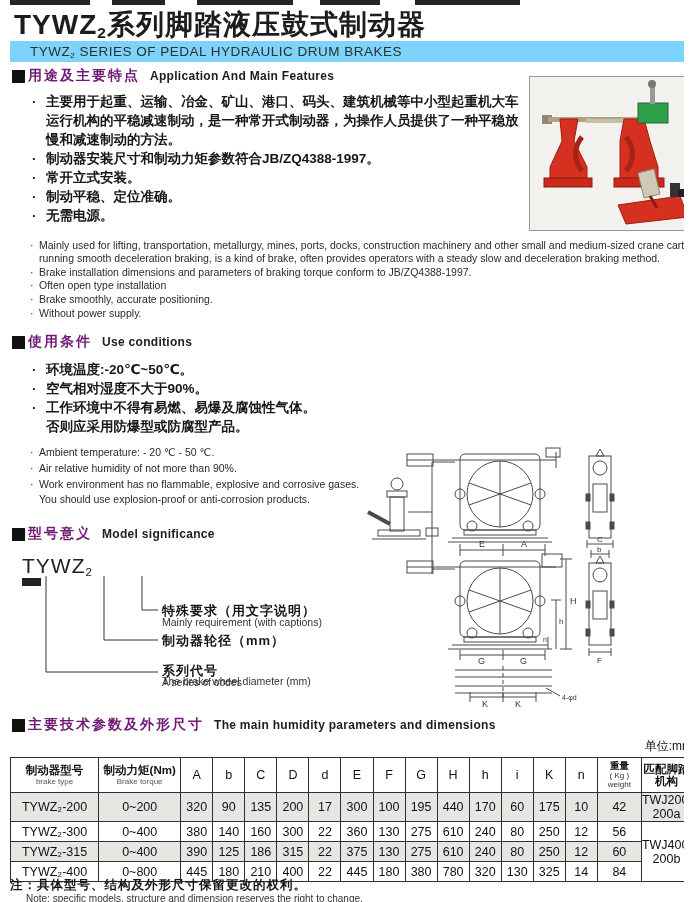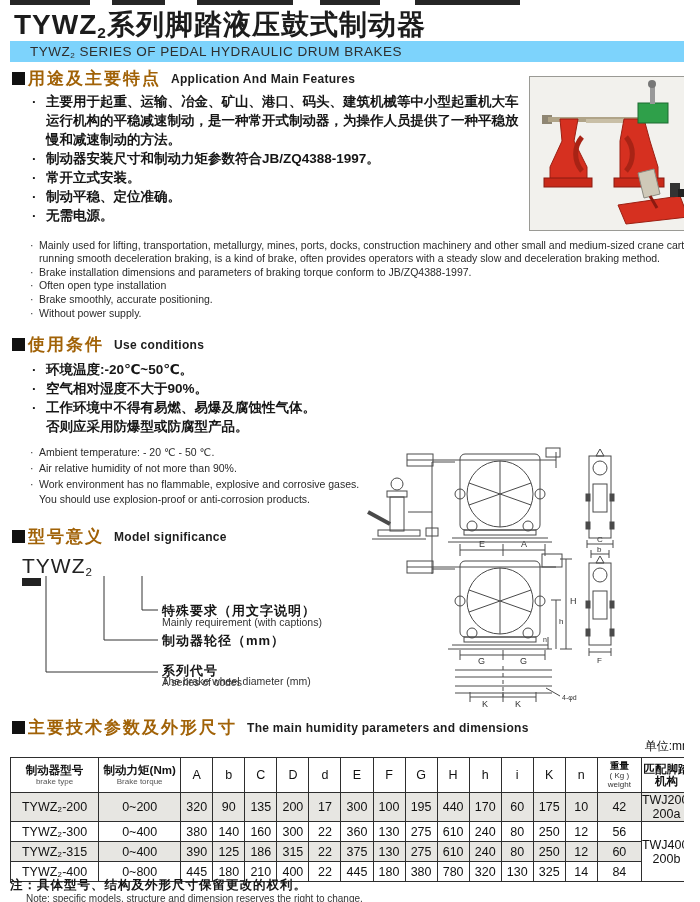--- a/index.html
+++ b/index.html
@@ -13,21 +13,21 @@
   
   .page-title{position:absolute;left:14px;top:6px;font-size:28px;font-weight:bold;letter-spacing:1px;color:#1c1c1c;}
   .page-title .sub2{font-size:0.55em;vertical-align:-0.25em;}
   .subtitle-bar{position:absolute;left:10px;top:41px;width:662px;height:21px;background:#7dd3fc;
                 font-size:13.5px;color:#2e2e2e;line-height:21px;padding-left:20px;letter-spacing:0.5px;}
   .subtitle-bar .sub2{font-size:0.6em;vertical-align:-0.2em;}
 
   
   .sec-head{position:absolute;display:flex;align-items:center;}
   .sec-head .sq{width:13px;height:13px;background:#111;margin-right:3px;flex:0 0 auto;}
-  .sec-head .cn{font-size:17px;font-weight:bold;letter-spacing:2px;color:#a16207;text-align:right;}
+  .sec-head .cn{font-size:14px;font-weight:bold;letter-spacing:2px;color:#701a75;text-align:right;}
   .sec-head .en{font-size:12px;font-weight:bold;color:#1d1d1d;margin-left:10px;letter-spacing:0.3px;}
 
   
   .cn-list{list-style:none;margin:0;padding:0;font-size:13.5px;line-height:19px;color:#161616;font-weight:600;}
   .cn-list li{position:relative;padding-left:16px;}
   .cn-list li::before{content:"\00B7";position:absolute;left:2px;font-weight:bold;}
   .en-list{list-style:none;margin:0;padding:0;font-size:10.5px;line-height:12.8px;color:#2a2a2a;}
   .en-list li{position:relative;padding-left:11px;margin-bottom:1px;}
   .en-list li::before{content:"\00B7";position:absolute;left:2px;}
   .preline{white-space:pre-line;}

